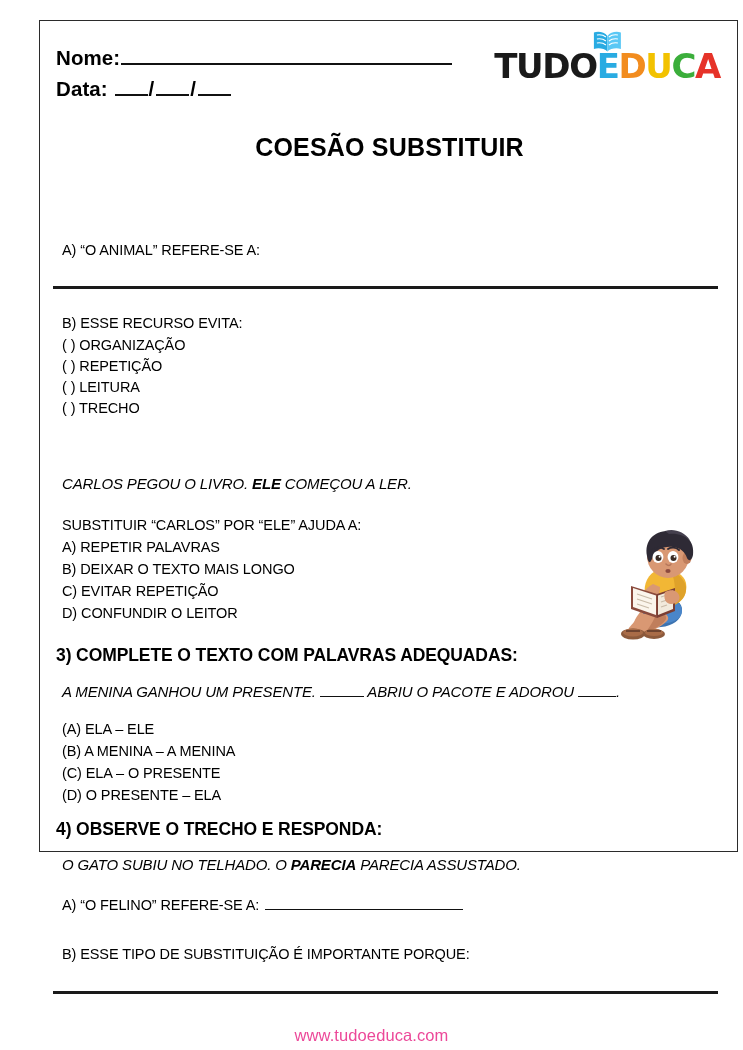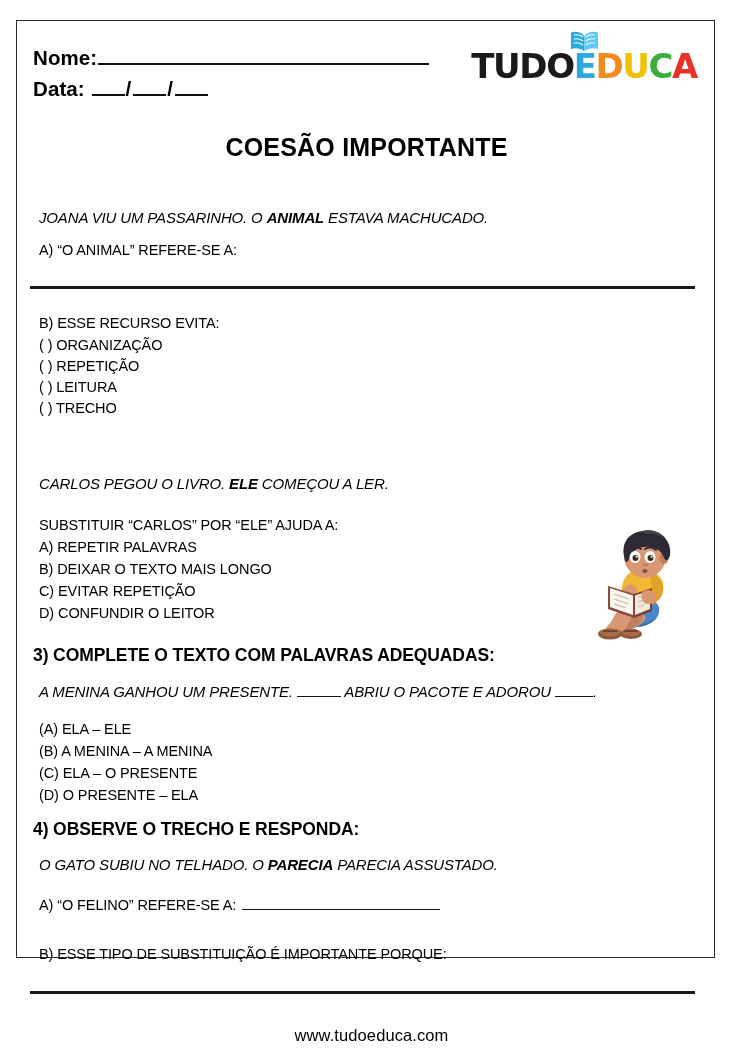--- a/index.html
+++ b/index.html
@@ -13,24 +13,24 @@
     position: relative;
     overflow: hidden;
     font-family: "Liberation Sans", sans-serif;
     color: #000000;
     -webkit-font-smoothing: antialiased;
   }
 
   
   .sheet-frame {
     position: absolute;
-    left: 16px;
+    left: 39px;
     top: 20px;
     width: 699px;
-    height: 938px;
+    height: 832px;
     border: 1.6px solid #2b2b2b;
     box-sizing: border-box;
     background: #ffffff;
   }
 
   
   .header-block {
     position: absolute;
     left: 16px;
     top: 10px;
@@ -151,21 +151,21 @@
 
   
   .footer {
     position: absolute;
     left: 0;
     top: 1026px;
     width: 743px;
     text-align: center;
     font-size: 16.5px;
     letter-spacing: 0.1px;
-    color: #000000;
+    color: #ec4899;
   }
 </style>
 </head>
 <body>
 
 <div class="sheet-frame">
 
   <div class="header-block">
 
     <div class="field-row nome">
@@ -194,26 +194,23 @@
           <span style="color:#29ABE2">E</span>
         </span>
           <span style="color:#F28C1E">D</span>
           <span style="color:#F2C200">U</span>
           <span style="color:#3BAE3B">C</span>
           <span style="color:#E63329">A</span>
       </div>
     </div>
   </div>
 
-  <div class="doc-title">COESÃO IMPORTANTE</div>
-
-
-  <div class="q-italic" style="left:22px; top:188px;">
-    <span>JOANA VIU UM PASSARINHO. O </span><b>ANIMAL</b><span> ESTAVA MACHUCADO.</span>
-  </div>
+  <div class="doc-title">COESÃO SUBSTITUIR</div>
+
+
 
   <div class="q-text" style="left:22px; top:221px;">A) “O ANIMAL” REFERE-SE A:</div>
   <div class="answer-rule" style="left:13px; top:265px; width:665px;"></div>
 
   <div class="q-text" style="left:22px; top:294px;">B) ESSE RECURSO EVITA:</div>
   <div class="opt" style="left:22px; top:316px;">(  ) ORGANIZAÇÃO</div>
   <div class="opt" style="left:22px; top:337px;">(  ) REPETIÇÃO</div>
   <div class="opt" style="left:22px; top:358px;">(  ) LEITURA</div>
   <div class="opt" style="left:22px; top:379px;">(  ) TRECHO</div>
 

